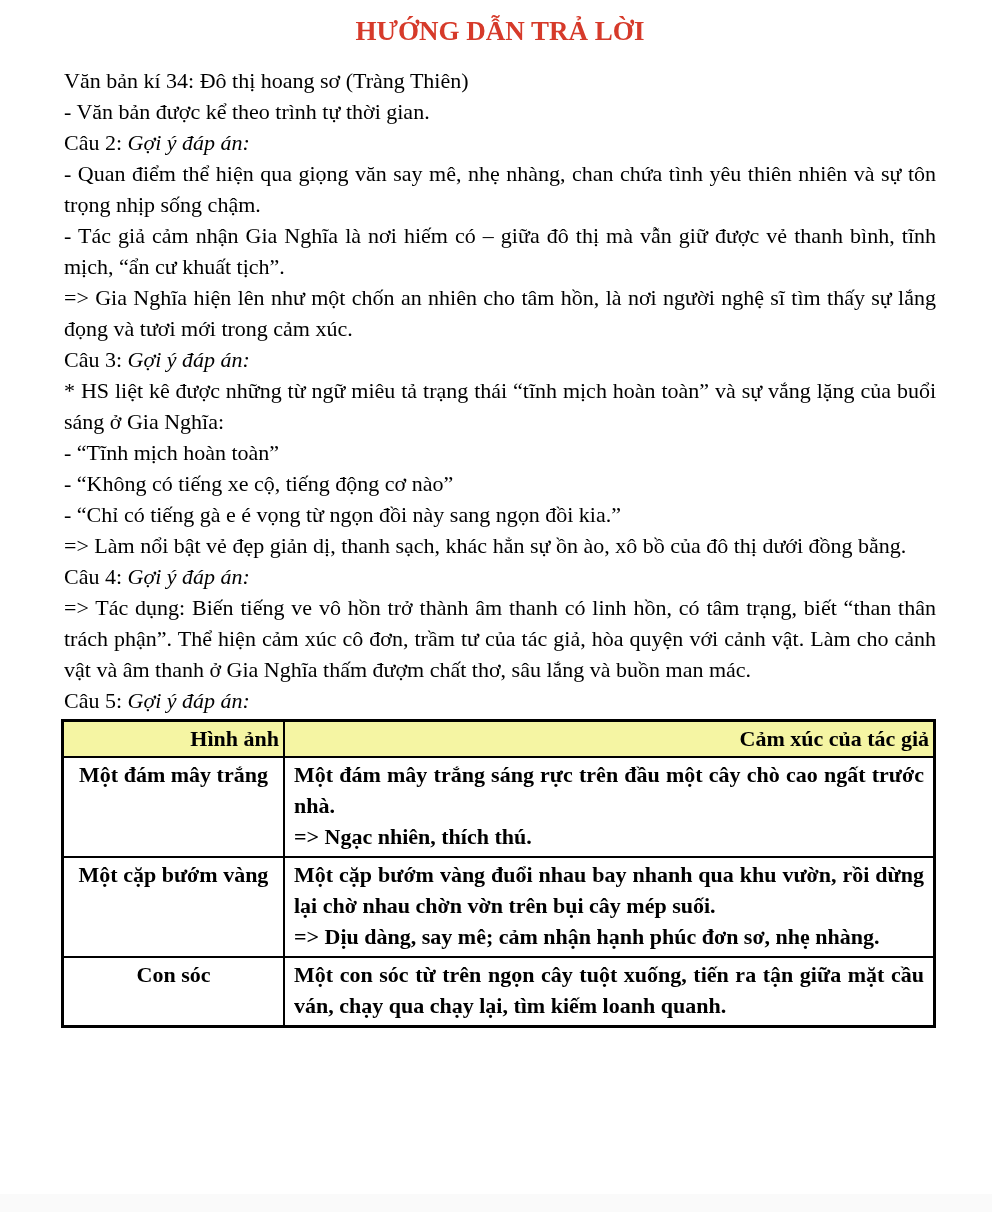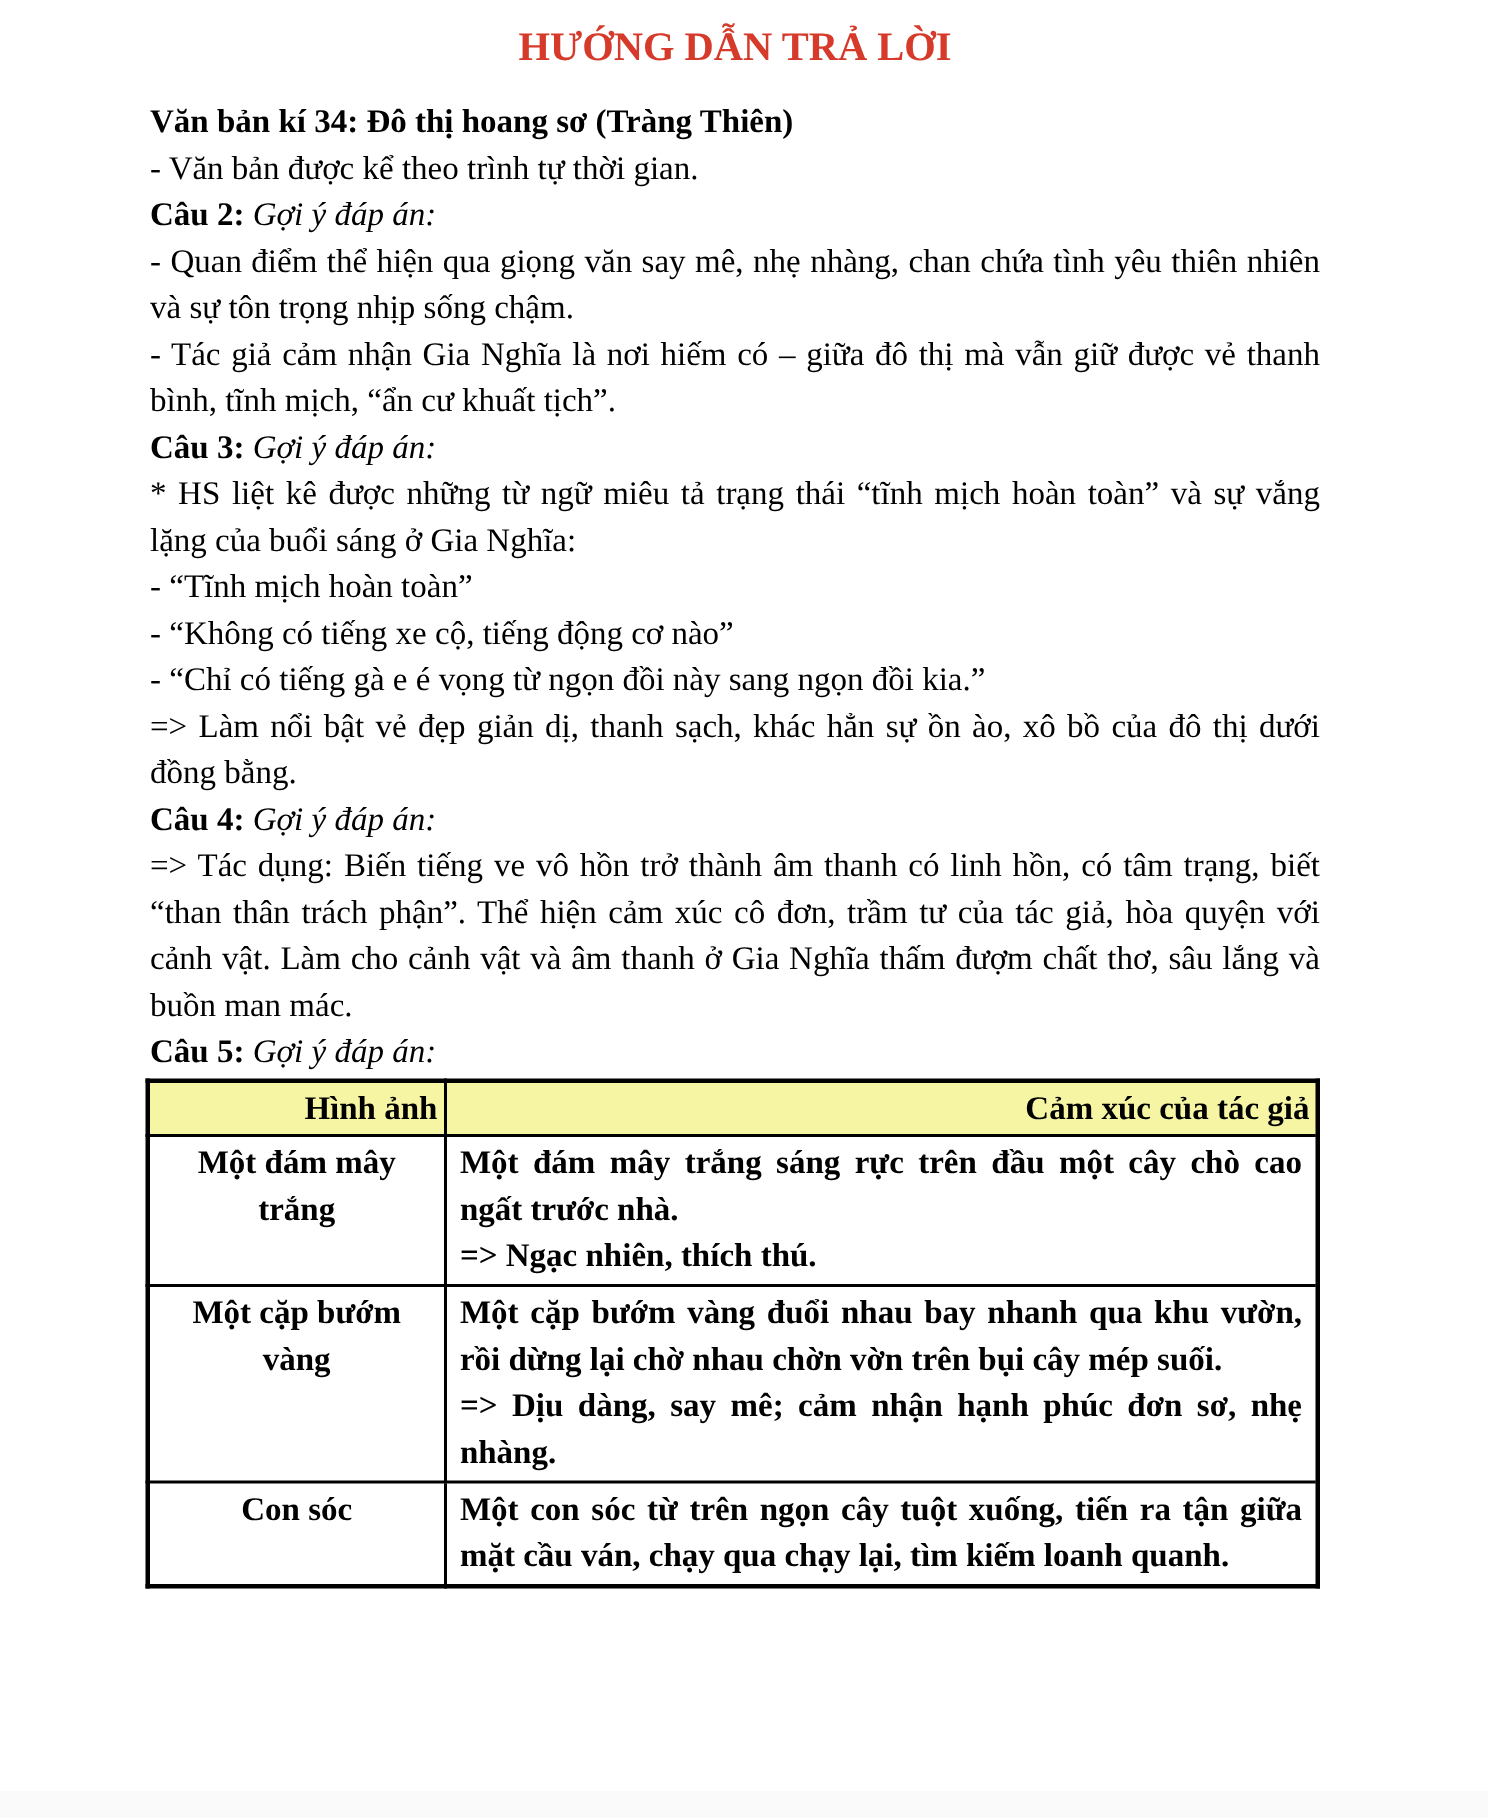--- a/index.html
+++ b/index.html
@@ -3,32 +3,32 @@
 <meta charset="utf-8">
 <style>
   * { margin: 0; padding: 0; box-sizing: border-box; }
   html, body {
     width: 992px; height: 1212px;
     background: var(--page-bg, #ffffff);
     font-family: "Liberation Serif", "DejaVu Serif", serif;
     color: var(--text-color, #000000);
     overflow: hidden;
   }
-  .page { padding: 14px 112px 0 64px; position: relative; margin-left: 36px; }
+  .page { padding: 14px 56px 0 64px; position: relative; }
 
   .title {
     font-size: 27px; line-height: 34px; font-weight: bold;
     text-align: center; color: var(--title-color, #D63A2A);
     margin-bottom: 17px; letter-spacing: 0px;
   }
 
   .line {
     font-size: 22px; line-height: 31px; text-align: justify;
   }
-  .bold   { font-weight: bold; }
+  .bold   { font-weight: normal; }
   .italic { font-style: italic; }
 
   table.tbl {
     border-collapse: collapse;
     width: calc(100% + 3px);
     margin-left: -3px;
     margin-top: 3px;
     border: 3px solid #000;
   }
   col.c1 { width: 25.4%; }
@@ -61,20 +61,21 @@
 
   <h1 class="title">HƯỚNG DẪN TRẢ LỜI</h1>
 
   <p class="line bold">Văn bản kí 34: Đô thị hoang sơ (Tràng Thiên)</p>
 
   <p class="line">- Văn bản được kể theo trình tự thời gian.</p>
 
   <p class="line"><span class="bold">Câu 2:</span> <span class="italic">Gợi ý đáp án:</span></p>
   <p class="line">- Quan điểm thể hiện qua giọng văn say mê, nhẹ nhàng, chan chứa tình yêu thiên nhiên và sự tôn trọng nhịp sống chậm.</p>
   <p class="line">- Tác giả cảm nhận Gia Nghĩa là nơi hiếm có – giữa đô thị mà vẫn giữ được vẻ thanh bình, tĩnh mịch, “ẩn cư khuất tịch”.</p>
+  <p class="line">=&gt; Gia Nghĩa hiện lên như một chốn an nhiên cho tâm hồn, là nơi người nghệ sĩ tìm thấy sự lắng đọng và tươi mới trong cảm xúc.</p>
 
   <p class="line"><span class="bold">Câu 3:</span> <span class="italic">Gợi ý đáp án:</span></p>
   <p class="line">* HS liệt kê được những từ ngữ miêu tả trạng thái “tĩnh mịch hoàn toàn” và sự vắng lặng của buổi sáng ở Gia Nghĩa:</p>
   <p class="line">- “Tĩnh mịch hoàn toàn”</p>
   <p class="line">- “Không có tiếng xe cộ, tiếng động cơ nào”</p>
   <p class="line">- “Chỉ có tiếng gà e é vọng từ ngọn đồi này sang ngọn đồi kia.”</p>
   <p class="line">=&gt; Làm nổi bật vẻ đẹp giản dị, thanh sạch, khác hẳn sự ồn ào, xô bồ của đô thị dưới đồng bằng.</p>
 
   <p class="line"><span class="bold">Câu 4:</span> <span class="italic">Gợi ý đáp án:</span></p>
   <p class="line">=&gt; Tác dụng: Biến tiếng ve vô hồn trở thành âm thanh có linh hồn, có tâm trạng, biết “than thân trách phận”. Thể hiện cảm xúc cô đơn, trầm tư của tác giả, hòa quyện với cảnh vật. Làm cho cảnh vật và âm thanh ở Gia Nghĩa thấm đượm chất thơ, sâu lắng và buồn man mác.</p>

